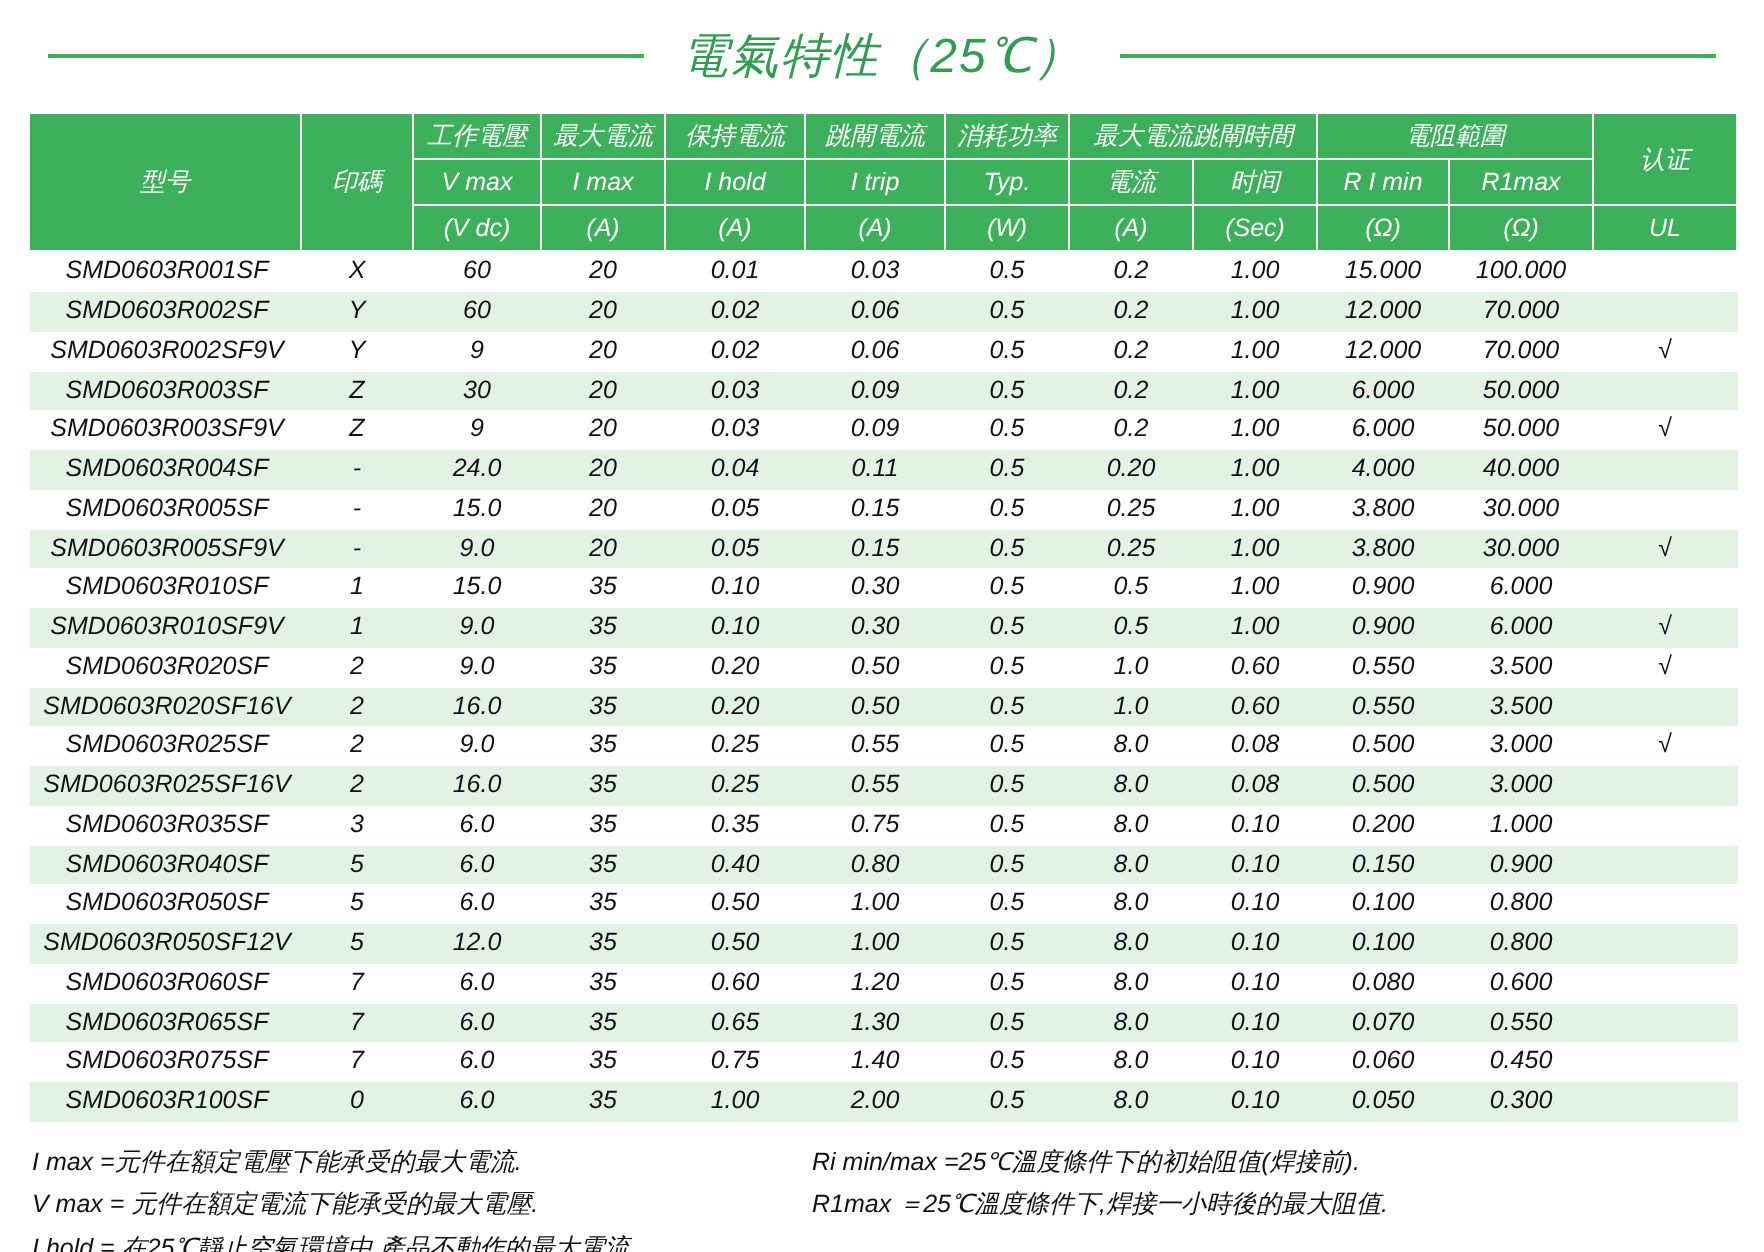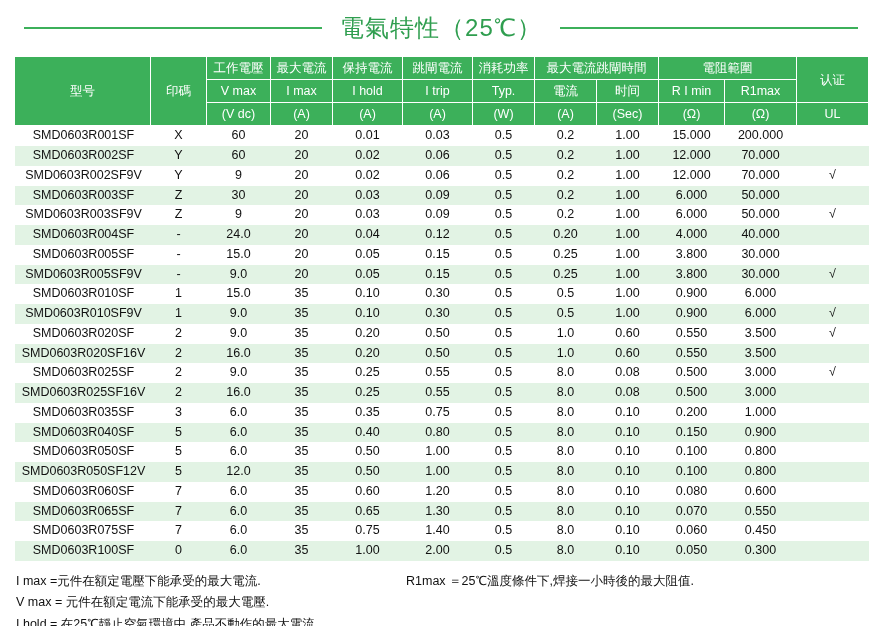--- a/index.html
+++ b/index.html
@@ -13,20 +13,21 @@
     font-family: "Liberation Sans", sans-serif;
     color: #1a1a1a;
     overflow: hidden;
   }
   .page {
     position: relative;
     width: 882px;
     height: 530px;
     box-sizing: border-box;
     padding: 0 14px;
+    font-style: italic;
   }
 
   
   .title-row {
     display: flex;
     align-items: center;
     height: 56px;
     padding: 0 10px;
   }
   .title-rule {
@@ -183,21 +184,21 @@
           <td class="model">SMD0603R001SF</td>
           <td>X</td>
           <td>60</td>
           <td>20</td>
           <td>0.01</td>
           <td>0.03</td>
           <td>0.5</td>
           <td>0.2</td>
           <td>1.00</td>
           <td>15.000</td>
-          <td>200.000</td>
+          <td>100.000</td>
           <td class="tick"></td>
         </tr>
         <tr class="alt">
           <td class="model">SMD0603R002SF</td>
           <td>Y</td>
           <td>60</td>
           <td>20</td>
           <td>0.02</td>
           <td>0.06</td>
           <td>0.5</td>
@@ -248,21 +249,21 @@
           <td>6.000</td>
           <td>50.000</td>
           <td class="tick">√</td>
         </tr>
         <tr class="alt">
           <td class="model">SMD0603R004SF</td>
           <td>-</td>
           <td>24.0</td>
           <td>20</td>
           <td>0.04</td>
-          <td>0.12</td>
+          <td>0.11</td>
           <td>0.5</td>
           <td>0.20</td>
           <td>1.00</td>
           <td>4.000</td>
           <td>40.000</td>
           <td class="tick"></td>
         </tr>
         <tr class="plain">
           <td class="model">SMD0603R005SF</td>
           <td>-</td>
@@ -490,17 +491,18 @@
       </tbody>
   </table>
 
   <div class="notes">
     <div class="notes-col-left" id="notes-left">
         <div class="note-line">I max =元件在額定電壓下能承受的最大電流.</div>
         <div class="note-line">V max = 元件在額定電流下能承受的最大電壓.</div>
         <div class="note-line">I hold = 在25℃靜止空氣環境中,產品不動作的最大電流.</div>
       </div>
     <div class="notes-col-right" id="notes-right">
+        <div class="note-line">Ri min/max =25℃溫度條件下的初始阻值(焊接前).</div>
         <div class="note-line">R1max ＝25℃溫度條件下,焊接一小時後的最大阻值.</div>
       </div>
   </div>
 
 </div>
 
 </body></html>

